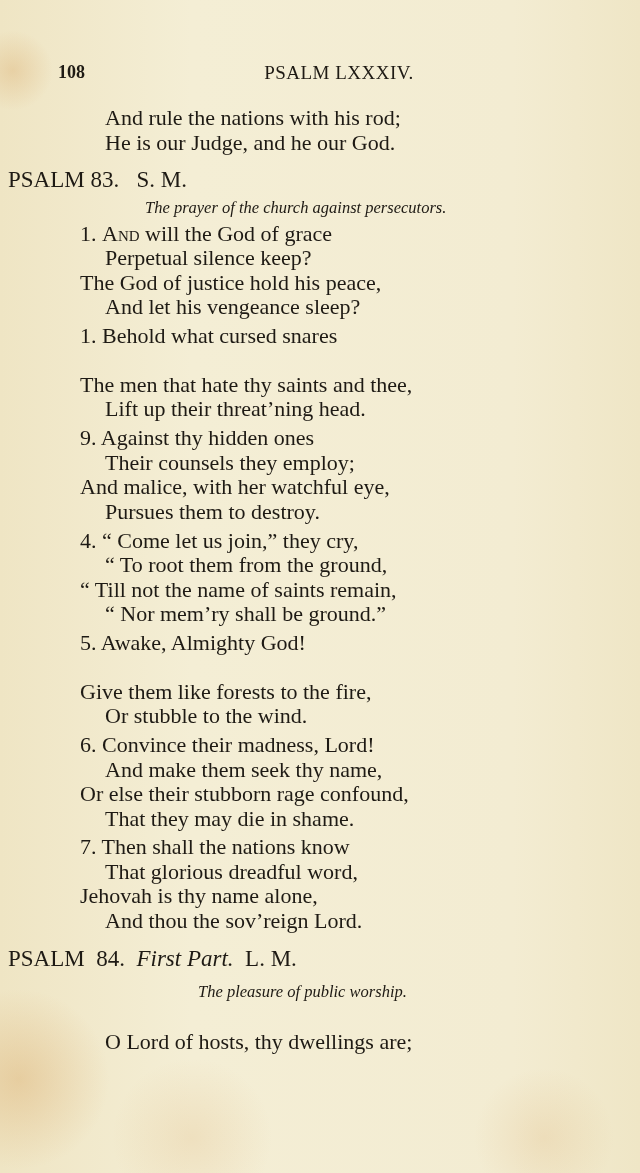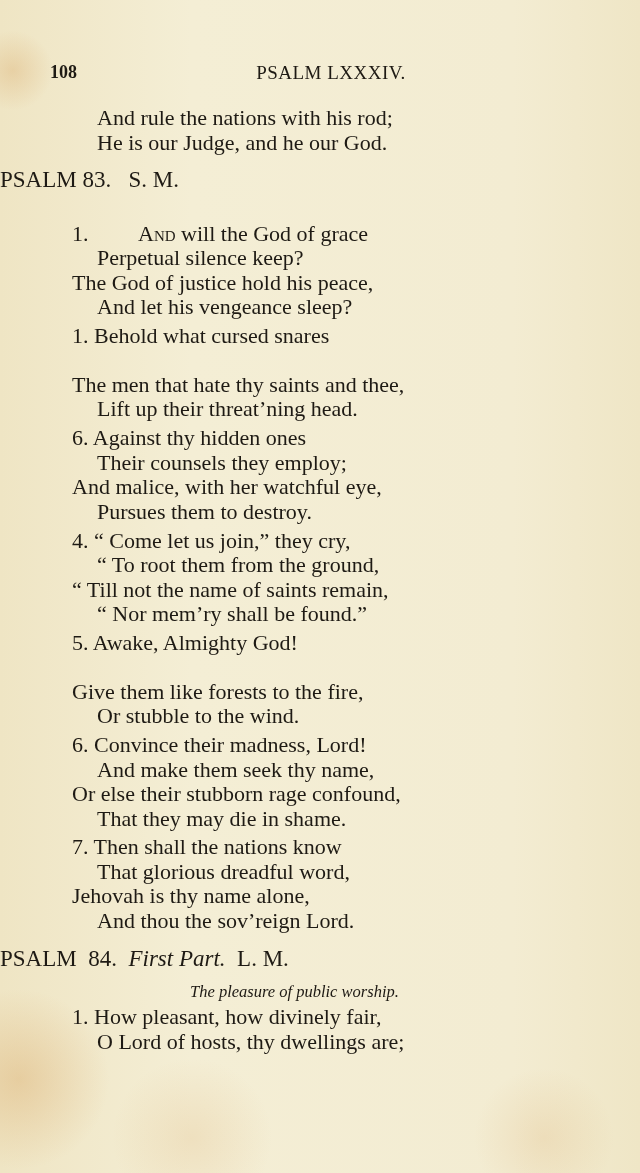--- a/index.html
+++ b/index.html
@@ -9,79 +9,79 @@
       background-image:
         radial-gradient(circle at 3% 92%, rgba(214,160,90,0.35) 0, rgba(214,160,90,0) 90px),
         radial-gradient(circle at 2% 6%, rgba(214,160,90,0.3) 0, rgba(214,160,90,0) 40px),
         radial-gradient(circle at 30% 97%, rgba(214,160,90,0.18) 0, rgba(214,160,90,0) 80px),
         radial-gradient(circle at 85% 97%, rgba(214,160,90,0.18) 0, rgba(214,160,90,0) 70px),
         linear-gradient(90deg, #efe5c4 0%, #f4eed5 30%, #f3ecd2 80%, #efe6c6 100%);
       font-family: "Liberation Serif", "DejaVu Serif", serif;
       color: #1e1a14;
       position: relative;
     }
-    .page { position: absolute; left: 0; top: 0; width: 548px; height: 1173px; text-decoration: underline; }
+    .page { position: absolute; left: 8px; top: 0; width: 548px; height: 1173px; text-decoration: underline; }
     .running-head { position: absolute; top: 62px; left: 0; width: 640px; height: 26px; }
     .page-number { position: absolute; left: 50px; top: 0; font-size: 18px; font-weight: bold; }
     .running-title { position: absolute; left: 0; width: 640px; text-align: center; top: 0; font-size: 19px; letter-spacing: 0.5px; padding-left: 22px; box-sizing: border-box; }
     .line { position: absolute; font-size: 22px; white-space: nowrap; line-height: 26px; }
     .ind0 { left: 72px; }
     .ind1 { left: 97px; }
     .heading { position: absolute; left: 0; width: 640px; text-align: left; font-size: 23px; white-space: pre; line-height: 28px; }
     .heading i { font-style: italic; }
     .subheading { position: absolute; font-style: italic; font-size: 16.5px; white-space: nowrap; line-height: 20px; }
-    .sc { font-variant: small-caps; margin-left: 44px; }
+    .sc { font-variant: small-caps; }
   </style>
 </head>
 <body>
 
 <div class="page">
 
   <div class="running-head">
     <span class="page-number">108</span>
     <span class="running-title">PSALM LXXXIV.</span>
   </div>
 
   <div class="line ind1" style="top:105px">And rule the nations with his rod;</div>
   <div class="line ind1" style="top:130px">He is our Judge, and he our God.</div>
 
   <div class="heading" style="top:166px">PSALM 83.   S. M.</div>
+  <div class="subheading" style="left:137px; top:198px">The prayer of the church against persecutors.</div>
 
   <div class="line ind0" style="top:221px"><span>1. </span><span class="sc">And</span><span> will the God of grace</span></div>
   <div class="line ind0" style="top:270px">The God of justice hold his peace,</div>
   <div class="line ind1" style="top:245px">Perpetual silence keep?</div>
   <div class="line ind1" style="top:294px">And let his vengeance sleep?</div>
 
   <div class="line ind0" style="top:323px">1. Behold what cursed snares</div>
   <div class="line ind0" style="top:372px">The men that hate thy saints and thee,</div>
   <div class="line ind1" style="top:396px">Lift up their threat’ning head.</div>
 
-  <div class="line ind0" style="top:425px">6. Against thy hidden ones</div>
+  <div class="line ind0" style="top:425px">9. Against thy hidden ones</div>
   <div class="line ind1" style="top:450px">Their counsels they employ;</div>
   <div class="line ind0" style="top:474px">And malice, with her watchful eye,</div>
   <div class="line ind1" style="top:499px">Pursues them to destroy.</div>
 
   <div class="line ind0" style="top:528px">4. “ Come let us join,” they cry,</div>
   <div class="line ind1" style="top:552px">“ To root them from the ground,</div>
   <div class="line ind0" style="top:577px">“ Till not the name of saints remain,</div>
-  <div class="line ind1" style="top:601px">“ Nor mem’ry shall be found.”</div>
+  <div class="line ind1" style="top:601px">“ Nor mem’ry shall be ground.”</div>
 
   <div class="line ind0" style="top:630px">5. Awake, Almighty God!</div>
   <div class="line ind0" style="top:679px">Give them like forests to the fire,</div>
   <div class="line ind1" style="top:703px">Or stubble to the wind.</div>
 
   <div class="line ind0" style="top:732px">6. Convince their madness, Lord!</div>
   <div class="line ind1" style="top:757px">And make them seek thy name,</div>
   <div class="line ind0" style="top:781px">Or else their stubborn rage confound,</div>
   <div class="line ind1" style="top:806px">That they may die in shame.</div>
 
   <div class="line ind0" style="top:834px">7. Then shall the nations know</div>
   <div class="line ind1" style="top:859px">That glorious dreadful word,</div>
   <div class="line ind0" style="top:883px">Jehovah is thy name alone,</div>
   <div class="line ind1" style="top:908px">And thou the sov’reign Lord.</div>
 
   <div class="heading" style="top:945px"><span>PSALM  84.  </span><i>First Part.</i><span>  L. M.</span></div>
   <div class="subheading" style="left:190px; top:982px">The pleasure of public worship.</div>
 
-  <div class="line ind0" style="top:1004px">1. How pleasant, how divinely fair,</div>
   <div class="line ind1" style="top:1029px">O Lord of hosts, thy dwellings are;</div>
 
 </div>
 
 </body></html>

